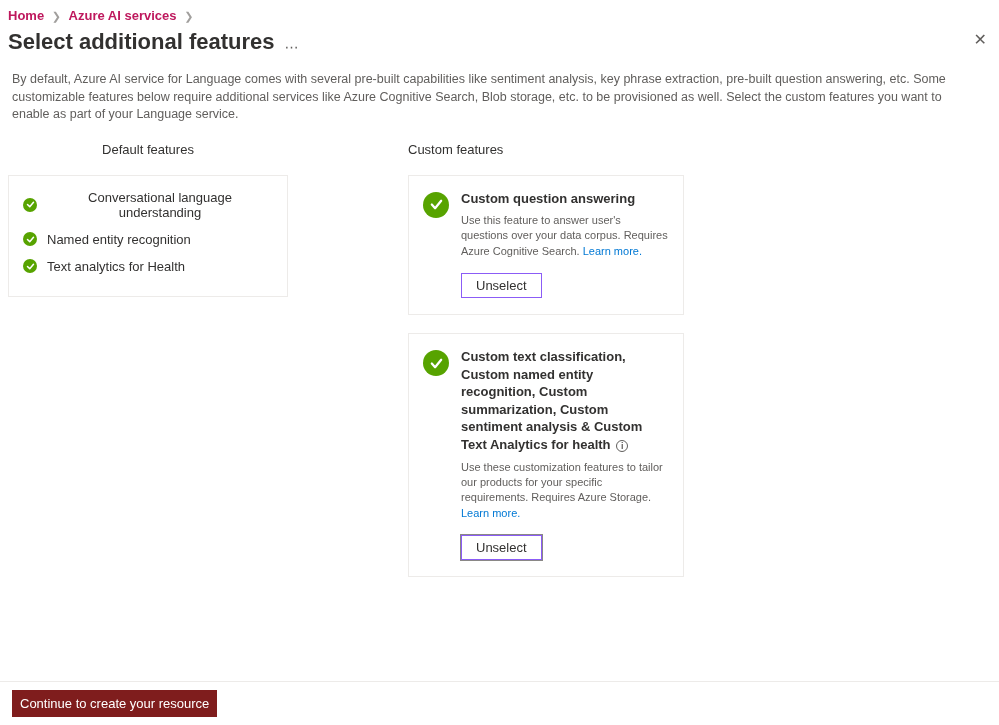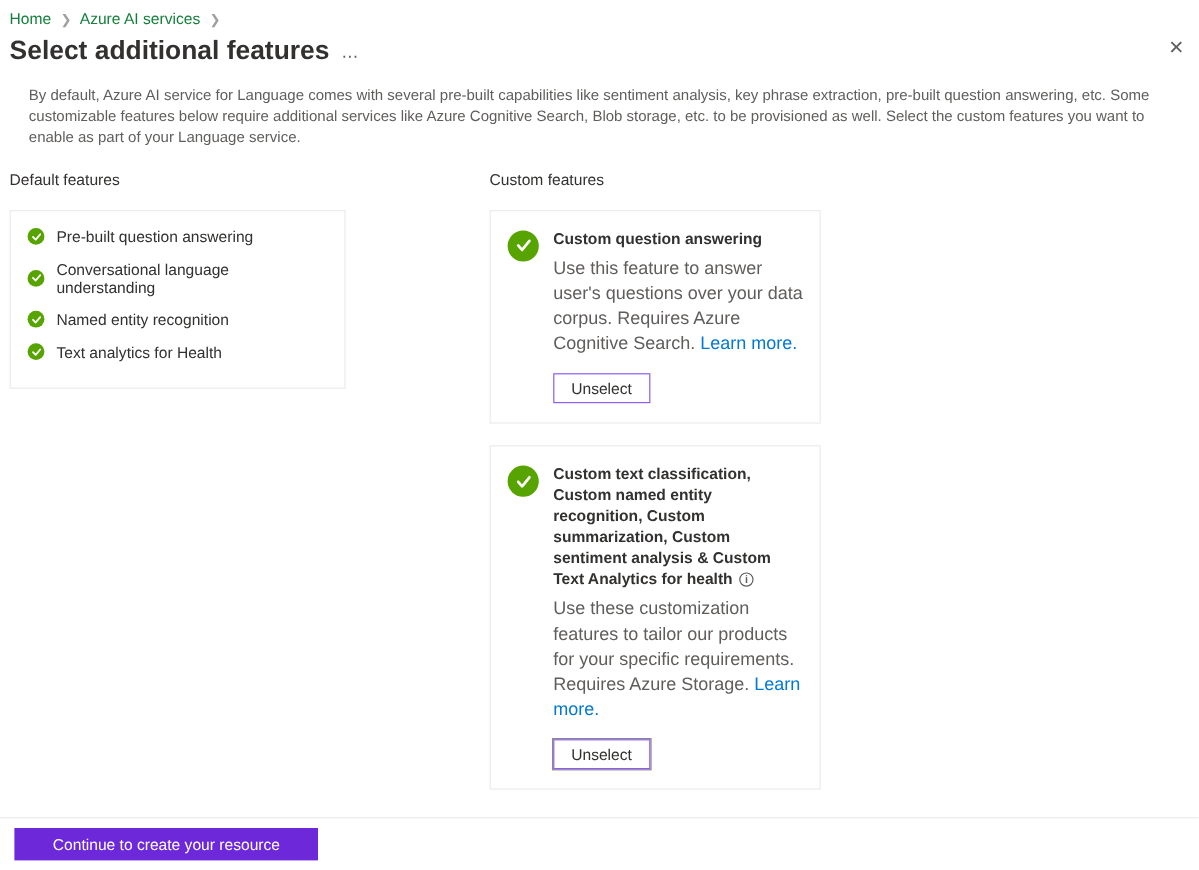--- a/index.html
+++ b/index.html
@@ -11,23 +11,24 @@
     width: 999px;
     height: 725px;
     position: relative;
     overflow: hidden;
   }
   .breadcrumb {
     padding: 8px 8px 6px 8px;
     font-size: 13px;
   }
   .breadcrumb a {
-    color: #15803d;
+    color: #be185d;
     text-decoration: none;
     cursor: pointer;
+    font-weight: bold;
   }
   .breadcrumb .sep {
     color: #a19f9d;
     margin: 0 4px;
     font-size: 11px;
   }
   .title-row {
     display: flex;
     align-items: flex-end;
     padding: 0 8px 10px 8px;
@@ -46,33 +47,33 @@
   .close-x {
     position: absolute;
     top: 30px;
     right: 12px;
     font-size: 16px;
     color: #605e5c;
     cursor: pointer;
     font-weight: 400;
   }
   .intro {
-    padding: 6px 8px 18px 24px;
+    padding: 6px 8px 18px 12px;
     font-size: 12.5px;
     color: #605e5c;
     line-height: 1.4;
     max-width: 970px;
   }
   .columns {
     display: flex;
     padding: 0 8px;
     gap: 120px;
   }
   .col { flex: 0 0 auto; }
-  .col-left { width: 280px; }
+  .col-left { width: 280px; text-align: center; }
   .col-right { width: 276px; }
   .col-header {
     font-size: 13px;
     color: #323130;
     margin-bottom: 18px;
   }
   .default-box {
     border: 1px solid #edebe9;
     padding: 14px 14px 10px 14px;
   }
@@ -128,21 +129,21 @@
     border:1px solid #605e5c;
     border-radius:50%;
     font-size:9px;
     line-height:11px;
     text-align:center;
     color:#605e5c;
     margin-left:2px;
     vertical-align: middle;
   }
   .card-desc {
-    font-size: 15px;
+    font-size: 11px;
     color: #605e5c;
     line-height: 1.4;
     margin-bottom: 14px;
   }
   .card-desc a { color: #0078d4; text-decoration: none; cursor:pointer; }
   .unselect-btn {
     border: 1px solid #8b5cf6;
     background: #ffffff;
     color: #323130;
     font-size: 13px;
@@ -156,25 +157,25 @@
   .footer {
     position: absolute;
     left: 0;
     right: 0;
     bottom: 0;
     border-top: 1px solid #edebe9;
     padding: 8px 12px;
     background:#fff;
   }
   .primary-btn {
-    background: #6d28d9;
+    background: #7f1d1d;
     color: #ffffff;
     border: none;
     font-size: 13px;
-    padding: 6px 32px;
+    padding: 6px 8px;
     cursor: pointer;
     font-family: inherit;
   }
 </style>
 </head>
 <body>
 
 <div class="breadcrumb">
   <a>Home</a>
   <span class="sep">❯</span>
@@ -188,28 +189,20 @@
 </div>
 <span class="close-x">✕</span>
 
 <div class="intro">By default, Azure AI service for Language comes with several pre-built capabilities like sentiment analysis, key phrase extraction, pre-built question answering, etc. Some customizable features below require additional services like Azure Cognitive Search, Blob storage, etc. to be provisioned as well. Select the custom features you want to enable as part of your Language service.</div>
 
 <div class="columns">
 
   <div class="col col-left">
     <div class="col-header">Default features</div>
     <div class="default-box">
-      <div class="default-item">
-        <span class="check-small">
-            <svg viewBox="0 0 12 12">
-              <path d="M2 6 L5 9 L10 3" stroke="#fff" stroke-width="2" fill="none" stroke-linecap="round" stroke-linejoin="round"></path>
-            </svg>
-          </span>
-        <span>Pre-built question answering</span>
-      </div>
       <div class="default-item">
         <span class="check-small">
             <svg viewBox="0 0 12 12">
               <path d="M2 6 L5 9 L10 3" stroke="#fff" stroke-width="2" fill="none" stroke-linecap="round" stroke-linejoin="round"></path>
             </svg>
           </span>
         <span>Conversational language understanding</span>
       </div>
       <div class="default-item">
         <span class="check-small">

